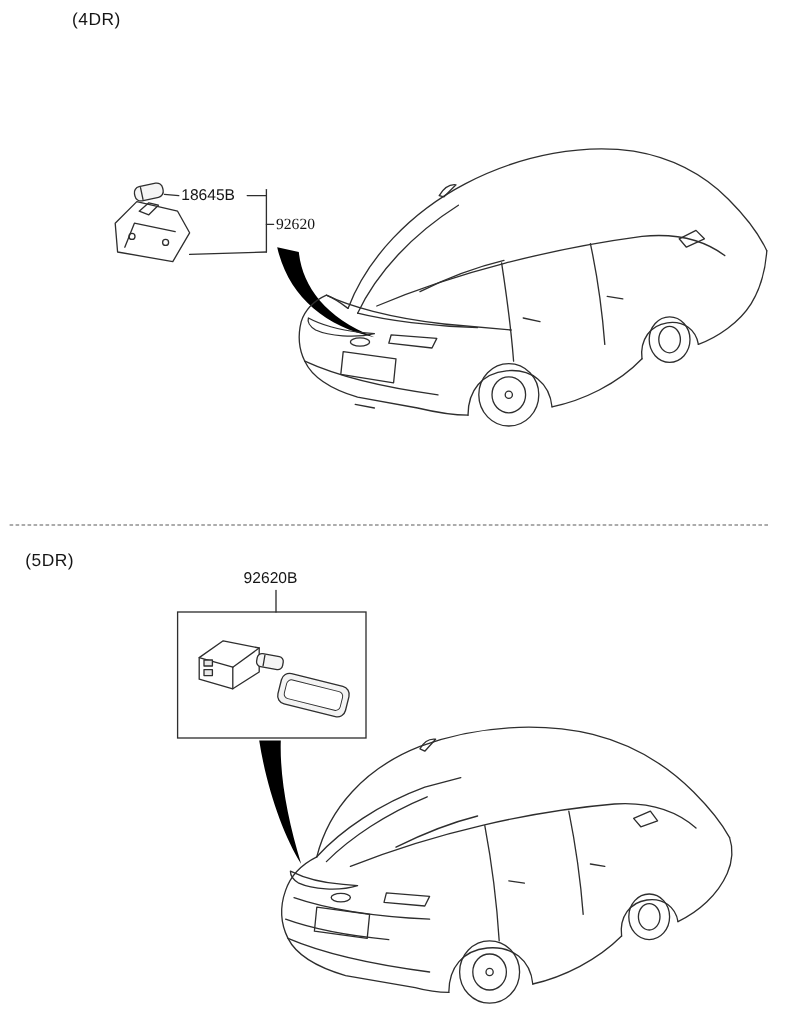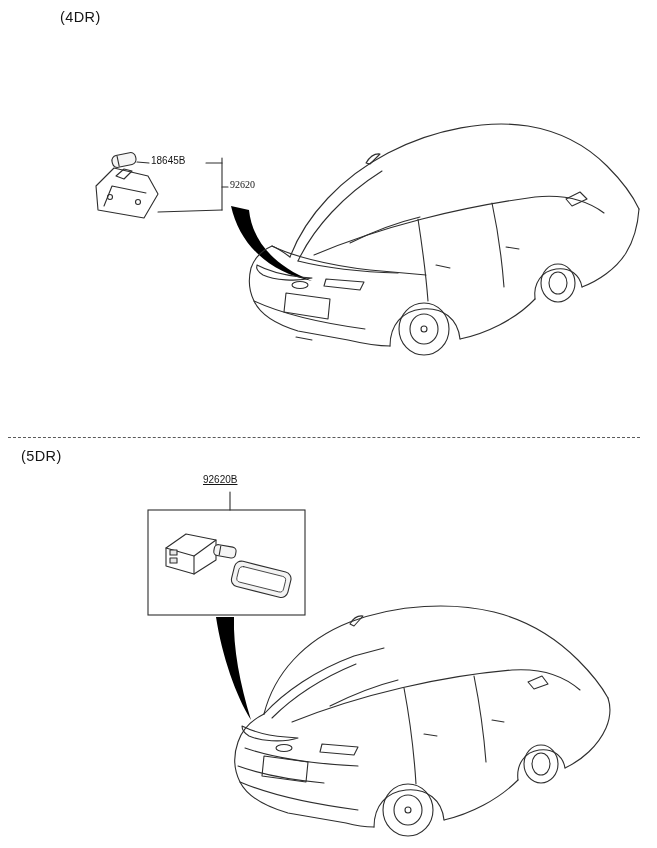--- a/index.html
+++ b/index.html
@@ -1,20 +1,20 @@
 <!DOCTYPE html>
 <html><head>
 <meta charset="utf-8">
 <style>
   * { margin:0; padding:0; box-sizing:border-box; }
   html,body { width:657px; height:848px; background:#ffffff; }
   body { font-family:"Liberation Sans","DejaVu Sans",sans-serif; position:relative; overflow:hidden; color:#1a1a1a; }
   .canvas { position:absolute; inset:0; background:#fff; }
   .sec-label { position:absolute; font-size:14.5px; letter-spacing:.4px; color:#151515; }
-  .part-label { position:absolute; font-size:10px; color:#151515; white-space:nowrap; }
+  .part-label { position:absolute; font-size:13px; color:#151515; white-space:nowrap; }
   .divider { position:absolute; left:8px; width:632px; top:437px; border-top:1.6px dashed #5a5a5a; }
   svg.layer { position:absolute; left:0; }
   .ink { stroke:#2e2e2e; fill:none; stroke-width:1.1; stroke-linecap:round; stroke-linejoin:round; }
 </style>
 </head>
 <body>
 
 <div class="canvas">
 
   <div class="sec-label" style="left:24px; top:9px;margin-left:36px;">(4DR)</div>
@@ -90,21 +90,21 @@
       <path d="M276,132 l13,2"></path>
       <path d="M336,84 l14,-7 l7,7 l-15,7 z"></path>
     </g>
   </svg>
 
   <div class="part-label" style="left:151px; top:155px;">18645B</div>
   <div class="part-label" style="left:230px; top:179px;font-family:Liberation Serif, serif;">92620</div>
 
   <div class="divider"></div>
 
-  <div class="sec-label" style="left:21px; top:448px;">(5DR)</div>
+  <div class="sec-label" style="left:21px; top:460px;">(5DR)</div>
 
   <svg class="layer" style="top:430px;" width="657" height="418" viewBox="0 0 657 418">
 
     <line x1="230" y1="62" x2="230" y2="80" class="ink" stroke-width="1"></line>
 
     <rect x="148" y="80" width="157" height="105" fill="none" stroke="#2e2e2e" stroke-width="1.1"></rect>
 
     <g class="ink">
       <path d="M166,118 L186,104 L216,110 L216,130 L194,144 L166,136 Z"></path>
       <path d="M166,118 L194,126 L216,110"></path>
@@ -165,15 +165,15 @@
       <path d="M192,86 C198,118 202,150 204,182"></path>
       <path d="M262,74 C268,104 272,134 274,160"></path>
       <path d="M118,104 C138,94 162,84 186,78"></path>
 
       <path d="M212,132 l13,2"></path>
       <path d="M280,118 l12,2"></path>
       <path d="M316,80 l14,-6 l6,8 l-14,5 z"></path>
     </g>
   </svg>
 
-  <div class="part-label" style="left:203px; top:474px;text-decoration:underline;">92620B</div>
+  <div class="part-label" style="left:203px; top:474px;">92620B</div>
 
 </div>
 
 </body></html>

